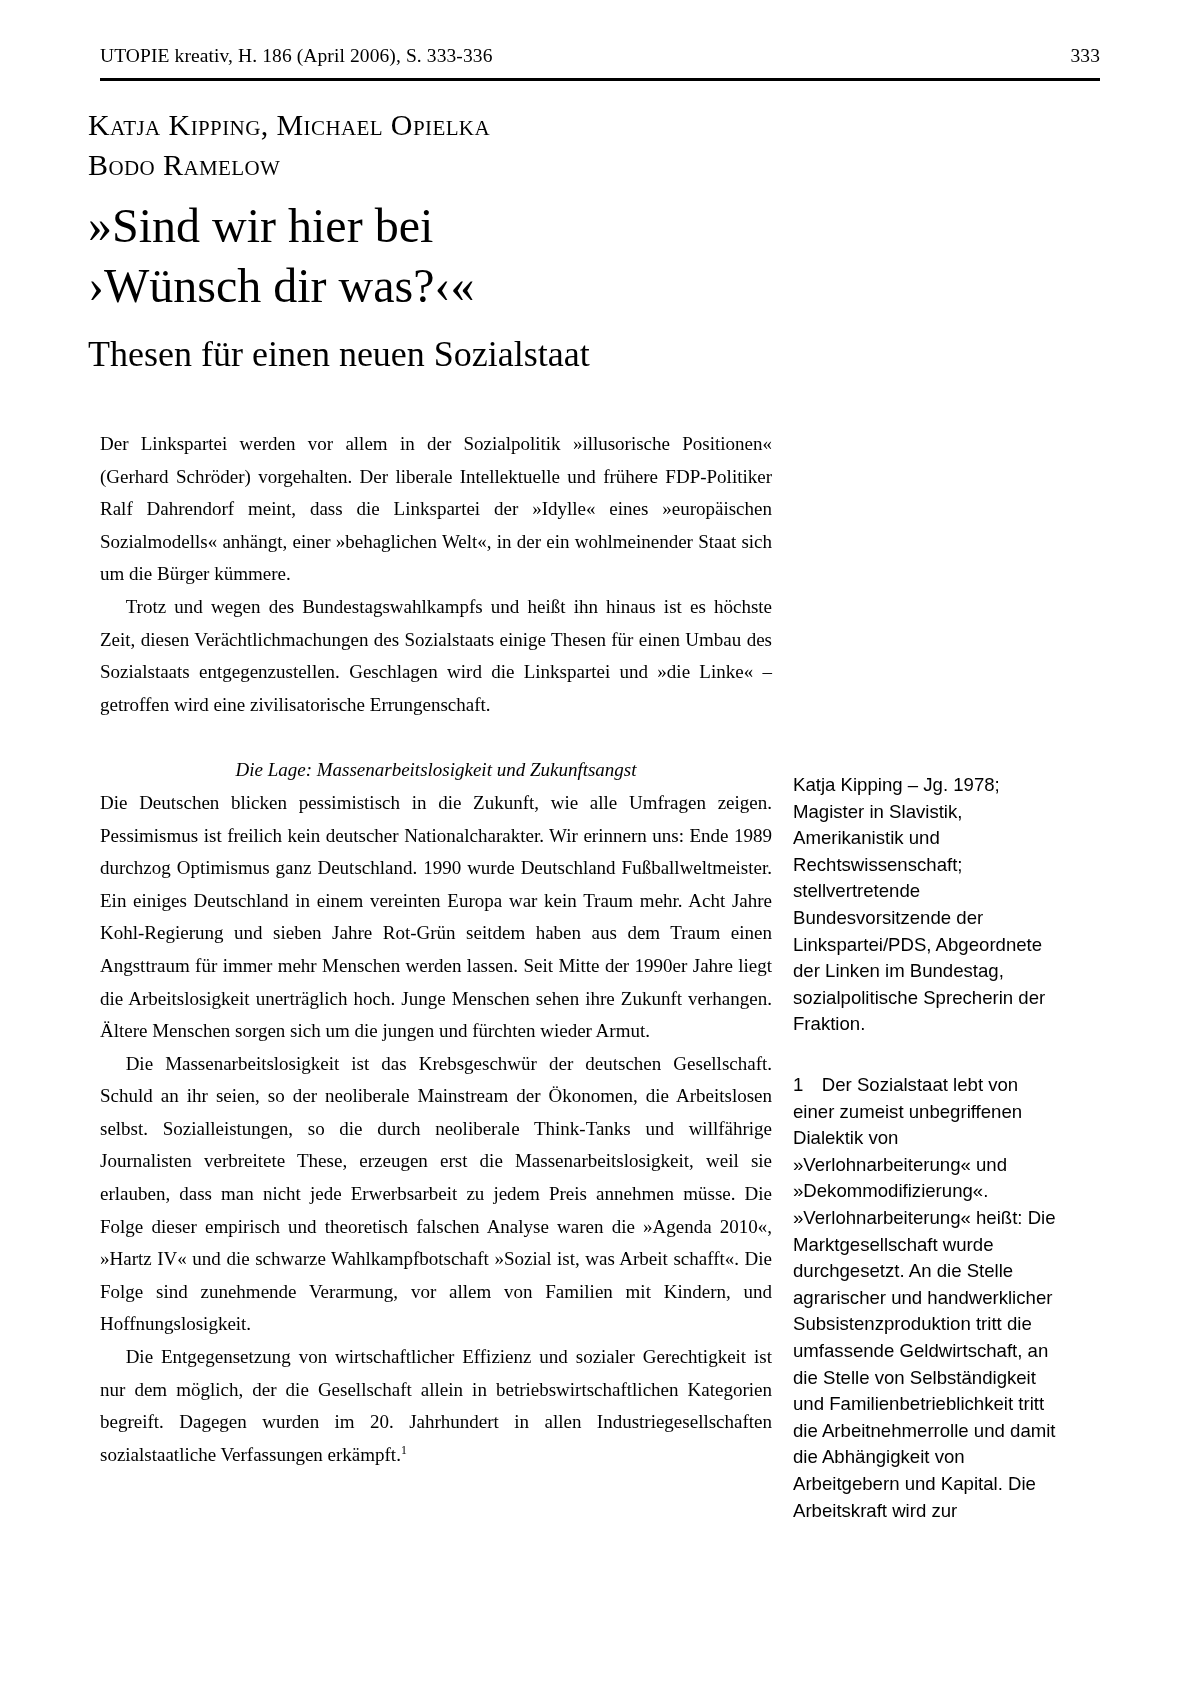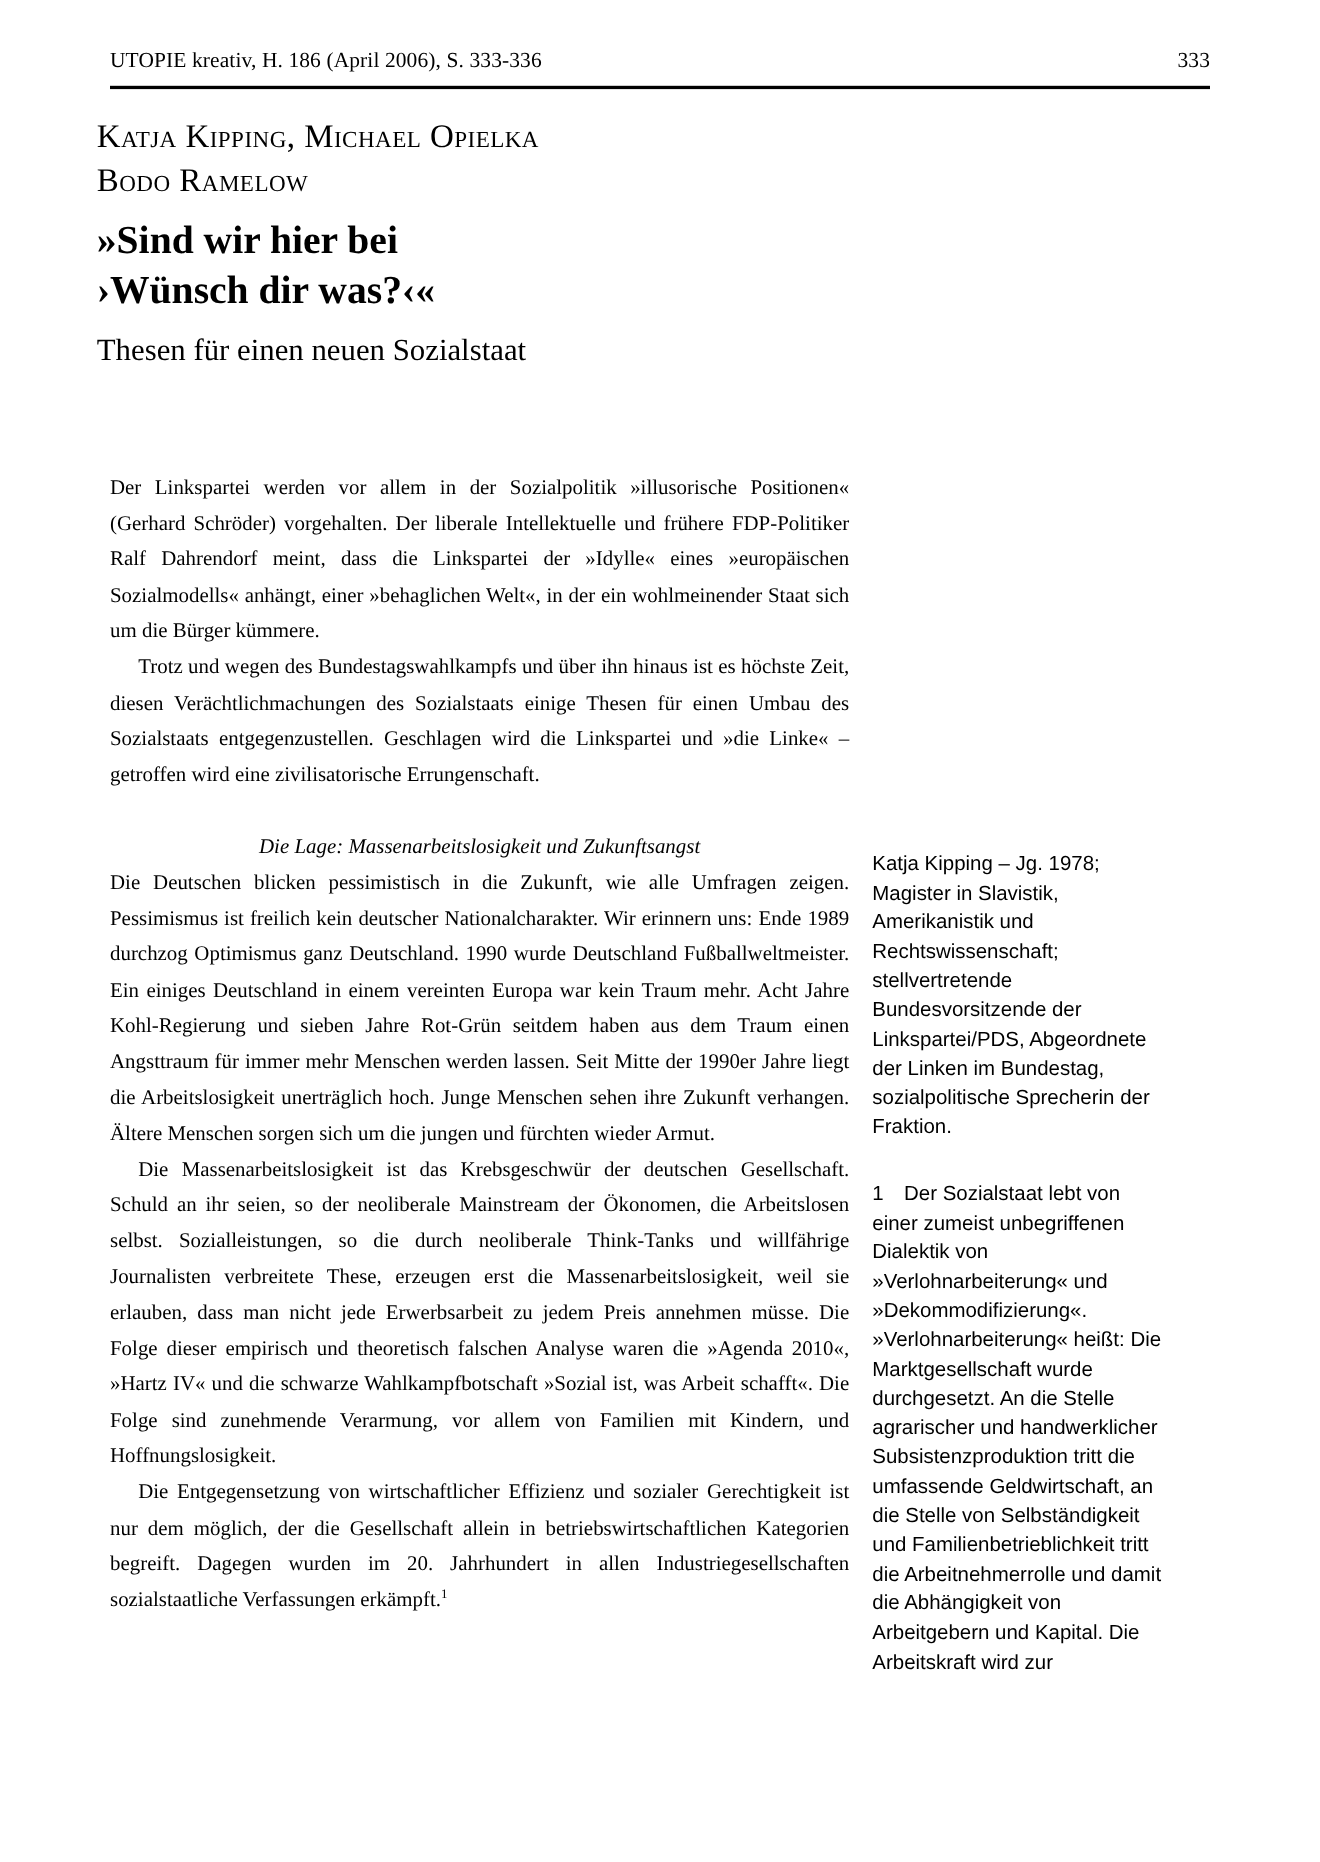--- a/index.html
+++ b/index.html
@@ -58,29 +58,29 @@
   }
   .authors {
     font-size: 30px;
     line-height: 1.32;
     font-variant: small-caps;
     letter-spacing: 0.4px;
     margin: 0 0 4px 0;
   }
   .authors .ln { display: block; white-space: nowrap; }
   .maintitle {
-    font-size: 36px;
+    font-size: 48px;
     line-height: 1.24;
     margin: 12px 0 16px 0;
-    font-weight: bold;
+    font-weight: normal;
     letter-spacing: 0px;
   }
   .maintitle .ln { display: block; white-space: nowrap; }
   .subtitle {
-    font-size: 28px;
+    font-size: 36px;
     line-height: 1.3;
     margin: 10px 0 0 0;
     font-weight: normal;
   }
 
   
   .maincol {
     position: absolute;
     left: 100px;
     top: 428px;
@@ -143,21 +143,21 @@
     </div>
     <h1 class="maintitle">
       <span class="ln">»Sind wir hier bei</span>
       <span class="ln">›Wünsch dir was?‹«</span>
     </h1>
     <h2 class="subtitle">Thesen für einen neuen Sozialstaat</h2>
   </div>
 
   <div class="maincol">
     <p>Der Linkspartei werden vor allem in der Sozialpolitik »illusorische Positionen« (Gerhard Schröder) vorgehalten. Der liberale Intellektuelle und frühere FDP-Politiker Ralf Dahrendorf meint, dass die Linkspartei der »Idylle« eines »europäischen Sozialmodells« anhängt, einer »behaglichen Welt«, in der ein wohlmeinender Staat sich um die Bürger kümmere.</p>
-    <p class="ind">Trotz und wegen des Bundestagswahlkampfs und über ihn hinaus ist es höchste Zeit, diesen Verächtlichmachungen des Sozialstaats einige Thesen für einen Umbau des Sozialstaats entgegenzustellen. Geschlagen wird die Linkspartei und »die Linke« – getroffen wird eine zivilisatorische Errungenschaft.</p>
+    <p class="ind">Trotz und wegen des Bundestagswahlkampfs und heißt ihn hinaus ist es höchste Zeit, diesen Verächtlichmachungen des Sozialstaats einige Thesen für einen Umbau des Sozialstaats entgegenzustellen. Geschlagen wird die Linkspartei und »die Linke« – getroffen wird eine zivilisatorische Errungenschaft.</p>
     <p class="secheading">Die Lage: Massenarbeitslosigkeit und Zukunftsangst</p>
     <p>Die Deutschen blicken pessimistisch in die Zukunft, wie alle Umfragen zeigen. Pessimismus ist freilich kein deutscher Nationalcharakter. Wir erinnern uns: Ende 1989 durchzog Optimismus ganz Deutschland. 1990 wurde Deutschland Fußballweltmeister. Ein einiges Deutschland in einem vereinten Europa war kein Traum mehr. Acht Jahre Kohl-Regierung und sieben Jahre Rot-Grün seitdem haben aus dem Traum einen Angsttraum für immer mehr Menschen werden lassen. Seit Mitte der 1990er Jahre liegt die Arbeitslosigkeit unerträglich hoch. Junge Menschen sehen ihre Zukunft verhangen. Ältere Menschen sorgen sich um die jungen und fürchten wieder Armut.</p>
     <p class="ind">Die Massenarbeitslosigkeit ist das Krebsgeschwür der deutschen Gesellschaft. Schuld an ihr seien, so der neoliberale Mainstream der Ökonomen, die Arbeitslosen selbst. Sozialleistungen, so die durch neoliberale Think-Tanks und willfährige Journalisten verbreitete These, erzeugen erst die Massenarbeitslosigkeit, weil sie erlauben, dass man nicht jede Erwerbsarbeit zu jedem Preis annehmen müsse. Die Folge dieser empirisch und theoretisch falschen Analyse waren die »Agenda 2010«, »Hartz IV« und die schwarze Wahlkampfbotschaft »Sozial ist, was Arbeit schafft«. Die Folge sind zunehmende Verarmung, vor allem von Familien mit Kindern, und Hoffnungslosigkeit.</p>
     <p class="ind"><span>Die Entgegensetzung von wirtschaftlicher Effizienz und sozialer Gerechtigkeit ist nur dem möglich, der die Gesellschaft allein in betriebswirtschaftlichen Kategorien begreift. Dagegen wurden im 20. Jahrhundert in allen Industriegesellschaften sozialstaatliche Verfassungen erkämpft.</span><sup>1</sup></p>
   </div>
 
   <div class="sidecol bio">
     <p>Katja Kipping – Jg. 1978; Magister in Slavistik, Amerikanistik und Rechtswissenschaft; stellvertretende Bundesvorsitzende der Linkspartei/PDS, Abgeordnete der Linken im Bundestag, sozialpolitische Sprecherin der Fraktion.</p>
   </div>
 

